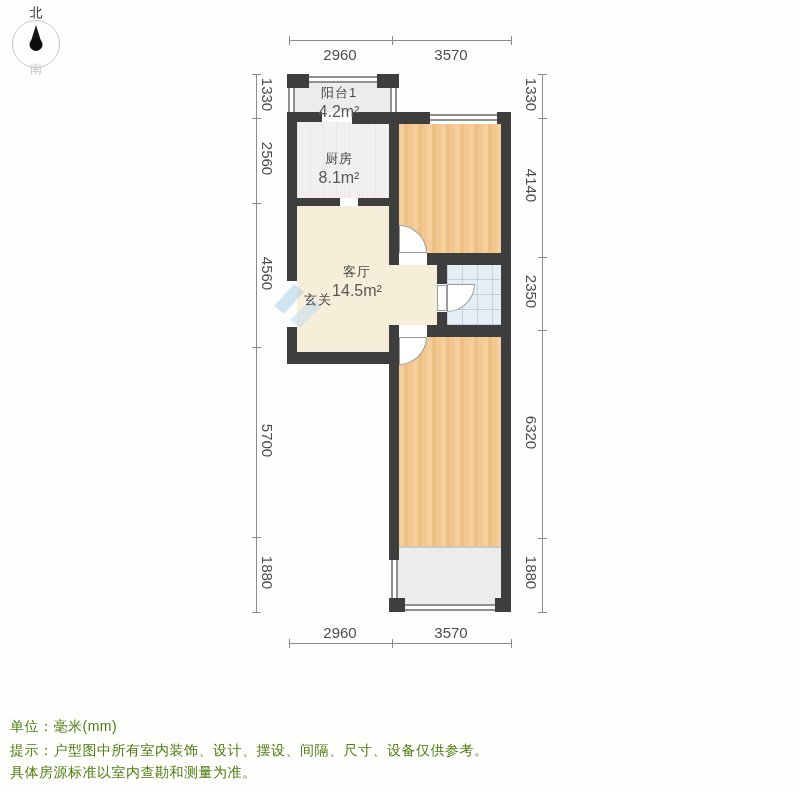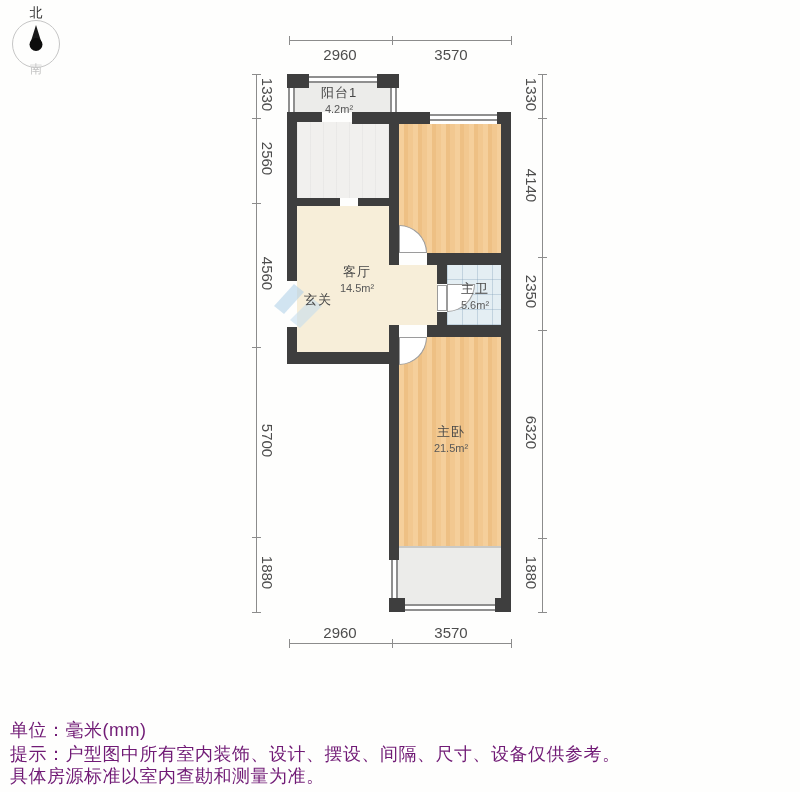--- a/index.html
+++ b/index.html
@@ -11,32 +11,32 @@
   .win-v{position:absolute;width:7px;background:#fff;border-left:2px solid #8f8f8f;border-right:2px solid #8f8f8f;box-sizing:border-box;}
   .floor{position:absolute;}
   .wood{background:#f1c78e;background-image:repeating-linear-gradient(90deg,#f5cf9b 0 5px,#eec084 5px 9px,#f2c890 9px 14px);}
   .door{position:absolute;background:#fff;border:1px solid #9b9b9b;box-sizing:border-box;z-index:4;}
   .tick{position:absolute;background:#8c8c8c;}
   .dim-line{position:absolute;background:#8c8c8c;}
   .dim-label{position:absolute;width:60px;text-align:center;font-size:15px;color:#4d4d4d;}
   .dim-label.v{transform:rotate(90deg);}
   .room-label{position:absolute;width:90px;text-align:center;color:#474747;z-index:5;}
   .room-label .nm{font-size:13px;letter-spacing:1px;}
-  .room-label .ar{font-size:11px;color:#585858;margin-top:1px;}
+  .room-label .ar{font-size:16px;color:#585858;margin-top:1px;}
   
   .compass{position:absolute;left:6px;top:4px;width:60px;text-align:center;z-index:6;}
   .compass .c-n{font-size:13px;color:#2e2e2e;}
   .compass .c-circle{position:relative;width:46px;height:46px;margin:0 auto;border:1px solid #c6c6c6;border-radius:50%;margin-top:-2px;}
   .compass .needle-tri{position:absolute;left:50%;top:4px;transform:translateX(-50%);
       width:0;height:0;border-left:5px solid transparent;border-right:5px solid transparent;border-bottom:16px solid #1a1a1a;}
   .compass .needle-dot{position:absolute;left:50%;top:17px;transform:translateX(-50%);
       width:13px;height:13px;background:#0d0d0d;border-radius:50%;}
   .compass .c-s{font-size:12px;color:#c4c4c4;margin-top:-7px;}
   
-  .footer-line{position:absolute;left:10px;font-size:18px;color:#701a75;letter-spacing:.5px;}
+  .footer-line{position:absolute;left:10px;font-size:14px;color:#4d7c0f;letter-spacing:.5px;}
   .watermark{position:absolute;z-index:3;opacity:.55;}
 </style>
 </head>
 <body>
 
 <div class="stage">
 
   <div class="compass">
     <div class="c-n">北</div>
     <div class="c-circle">
@@ -115,34 +115,30 @@
 
   <svg class="watermark" style="left:268px;top:272px" width="64" height="66" viewBox="0 0 64 66">
     <path d="M6 34 L26 12 L36 20 L16 42 Z" fill="#aecfe8"></path>
     <path d="M22 48 L44 26 L54 34 L32 56 Z" fill="#c3ddf0"></path>
   </svg>
 
   <div class="room-label" style="left:294px;top:84px">
     <div class="nm">阳台1</div>
     <div class="ar">4.2m²</div>
   </div>
+  <div class="room-label" style="left:294px;top:150px">
+    <div class="nm">厨房</div>
+    <div class="ar">8.1m²</div>
+  </div>
   <div class="room-label" style="left:312px;top:263px">
     <div class="nm">客厅</div>
     <div class="ar">14.5m²</div>
   </div>
   <div class="room-label" style="left:273px;top:291px">
     <div class="nm">玄关</div>
-  </div>
-  <div class="room-label" style="left:430px;top:280px">
-    <div class="nm">主卫</div>
-    <div class="ar">5.6m²</div>
-  </div>
-  <div class="room-label" style="left:406px;top:423px">
-    <div class="nm">主卧</div>
-    <div class="ar">21.5m²</div>
   </div>
 
   <div class="footer-line" style="top:718px">单位：毫米(mm)</div>
   <div class="footer-line" style="top:742px">提示：户型图中所有室内装饰、设计、摆设、间隔、尺寸、设备仅供参考。</div>
   <div class="footer-line" style="top:764px">具体房源标准以室内查勘和测量为准。</div>
 
 <div class="tick" style="left: 289px; top: 36px; width: 1px; height: 9px;"></div>
     <div class="tick" style="left: 289px; top: 639px; width: 1px; height: 9px;"></div>
     <div class="tick" style="left: 392px; top: 36px; width: 1px; height: 9px;"></div>
     <div class="tick" style="left: 392px; top: 639px; width: 1px; height: 9px;"></div>

